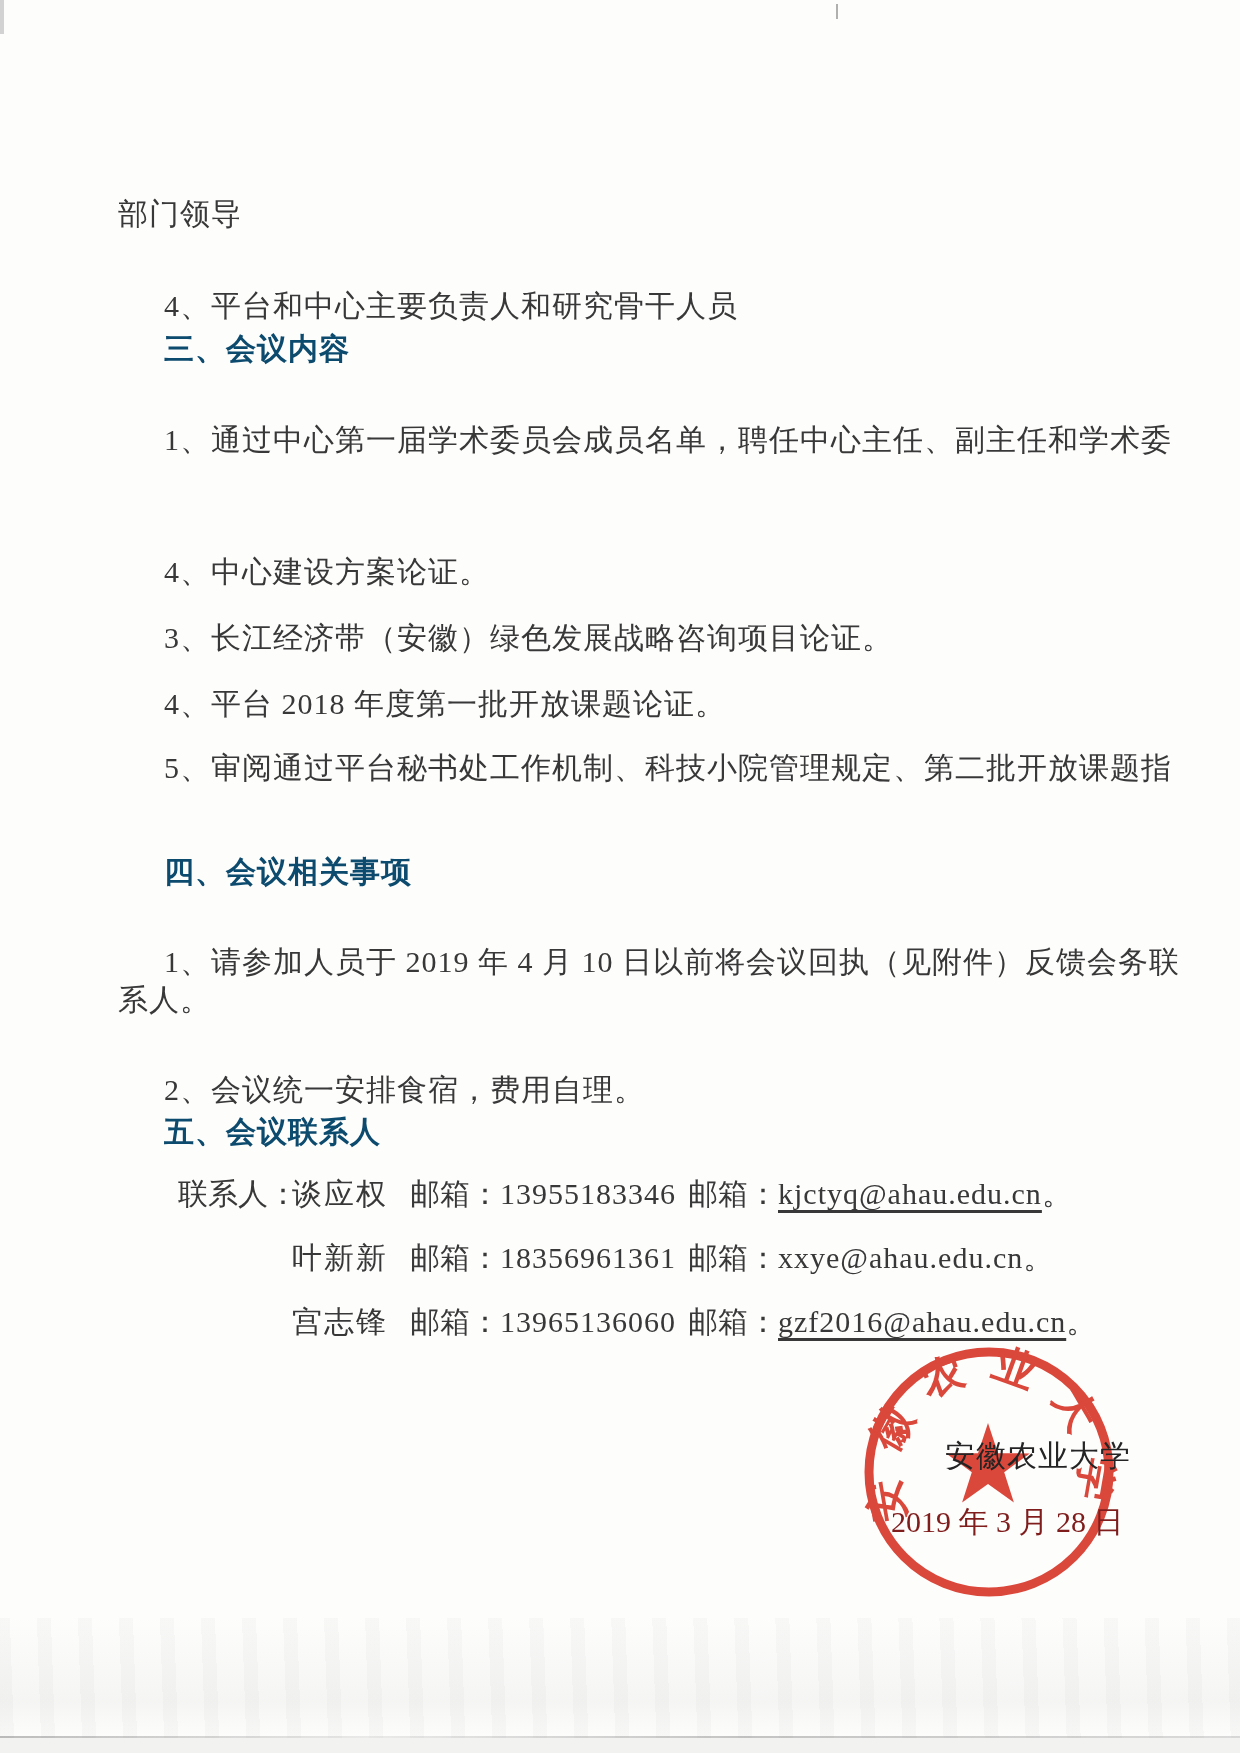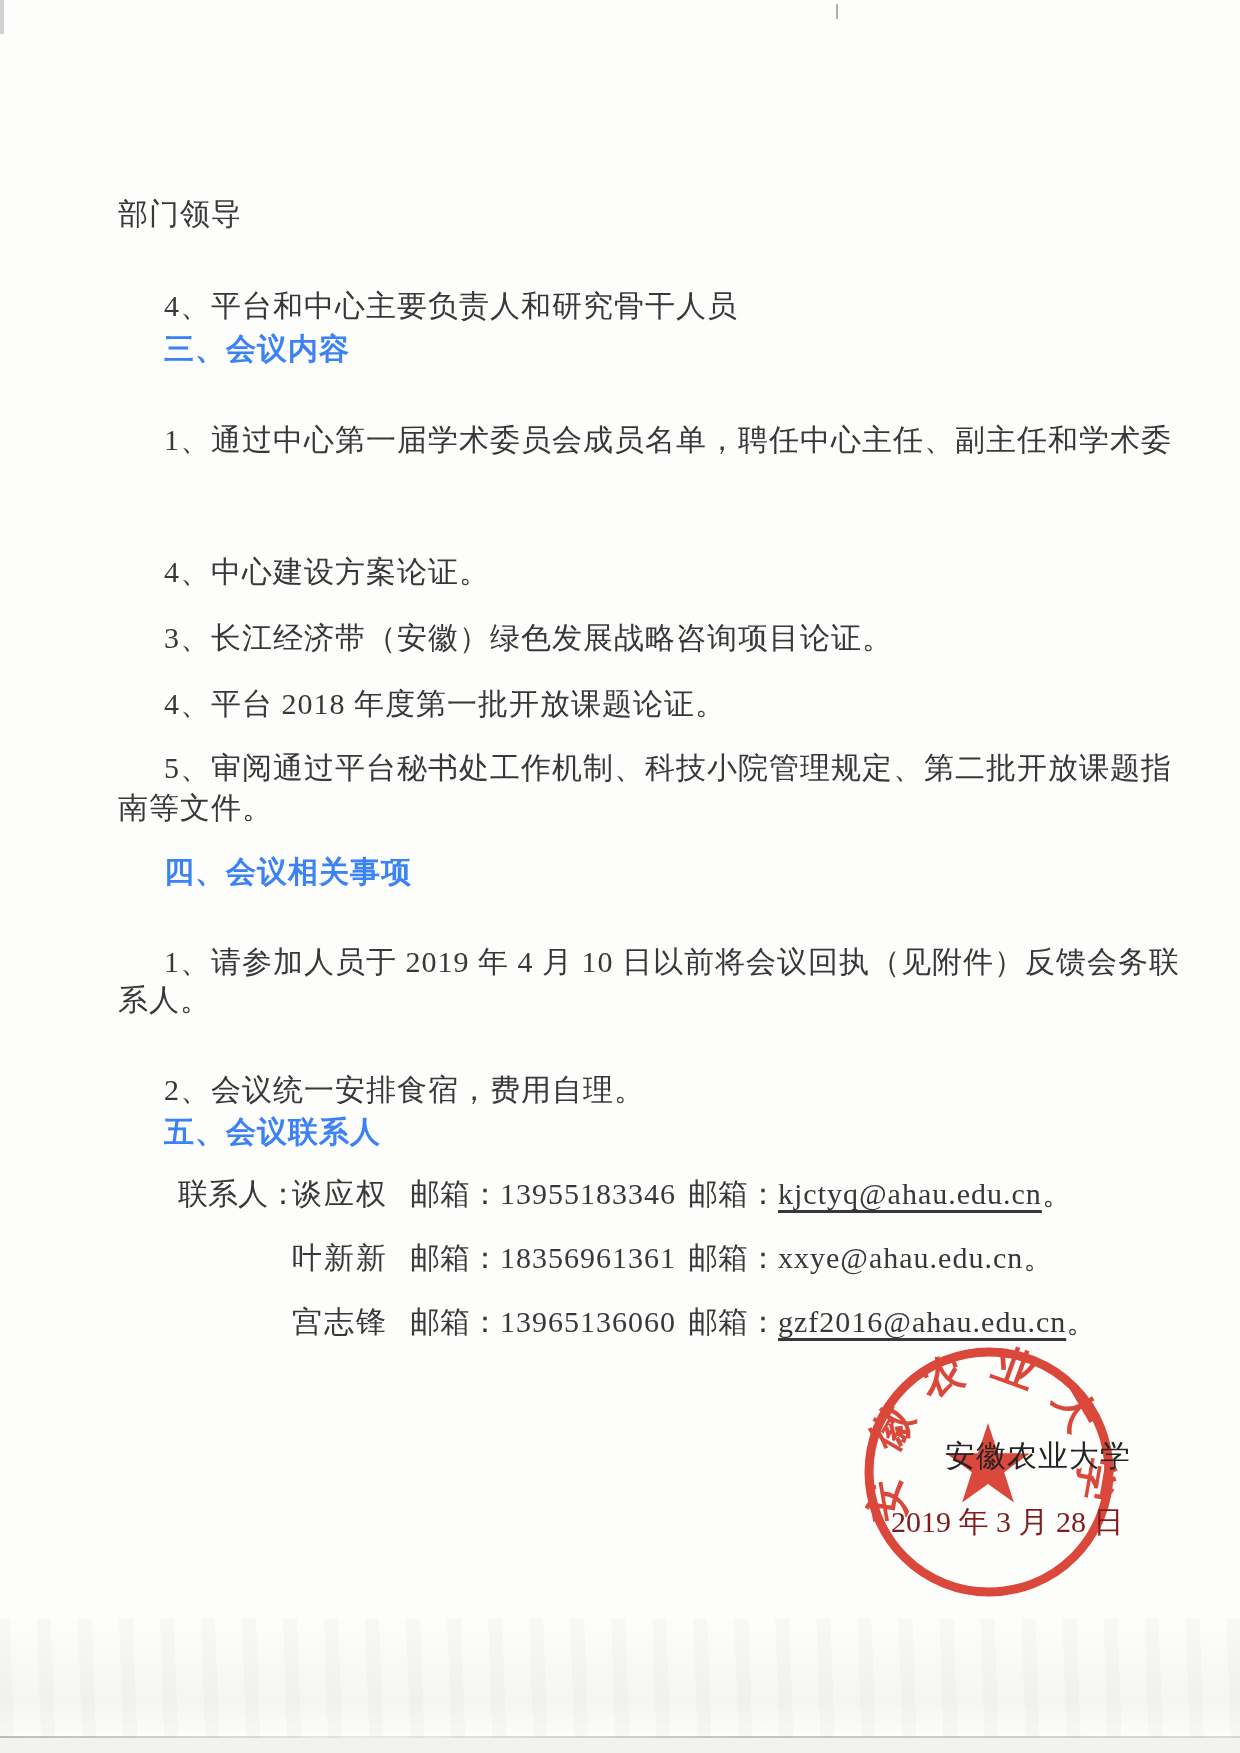--- a/index.html
+++ b/index.html
@@ -23,21 +23,21 @@
     font-size:30px;
     line-height:36px;
     letter-spacing:1px;
     white-space:nowrap;
     color:#383838;
   }
   .line.indent{padding-left:46px;margin-top:24px;}
   .line.heading{
     padding-left:46px;
     font-weight:700;
-    color:#3b82f6;
+    color:#0c4a6e;
   }
   
   .contact-row{
     position:absolute;
     left:178px;
     font-size:30px;
     line-height:36px;
     white-space:nowrap;
     color:#383838;
   }
@@ -94,21 +94,20 @@
 <div class="page">
 
   <div class="line plain" style="top:196px">部门领导</div>
   <div class="line indent" style="top:264px">4、平台和中心主要负责人和研究骨干人员</div>
   <div class="line heading" style="top:331px">三、会议内容</div>
   <div class="line indent" style="top:398px">1、通过中心第一届学术委员会成员名单，聘任中心主任、副主任和学术委</div>
   <div class="line indent" style="top:530px">4、中心建设方案论证。</div>
   <div class="line indent" style="top:596px">3、长江经济带（安徽）绿色发展战略咨询项目论证。</div>
   <div class="line indent" style="top:662px">4、平台 2018 年度第一批开放课题论证。</div>
   <div class="line indent" style="top:726px">5、审阅通过平台秘书处工作机制、科技小院管理规定、第二批开放课题指</div>
-  <div class="line plain" style="top:790px">南等文件。</div>
   <div class="line heading" style="top:854px">四、会议相关事项</div>
   <div class="line indent" style="top:920px">1、请参加人员于 2019 年 4 月 10 日以前将会议回执（见附件）反馈会务联</div>
   <div class="line plain" style="top:982px">系人。</div>
   <div class="line indent" style="top:1048px">2、会议统一安排食宿，费用自理。</div>
   <div class="line heading" style="top:1114px">五、会议联系人</div>
 
   <div class="contact-row" style="top:1176px">
     <span class="c-label">联系人：</span><span class="c-name">谈应权</span><span class="c-phone"><span>邮箱：</span><span class="num">13955183346</span></span><span class="c-email"><span>邮箱：</span><span class="addr u">kjctyq@ahau.edu.cn</span><span>。</span></span>
   </div>
   <div class="contact-row" style="top:1240px">

